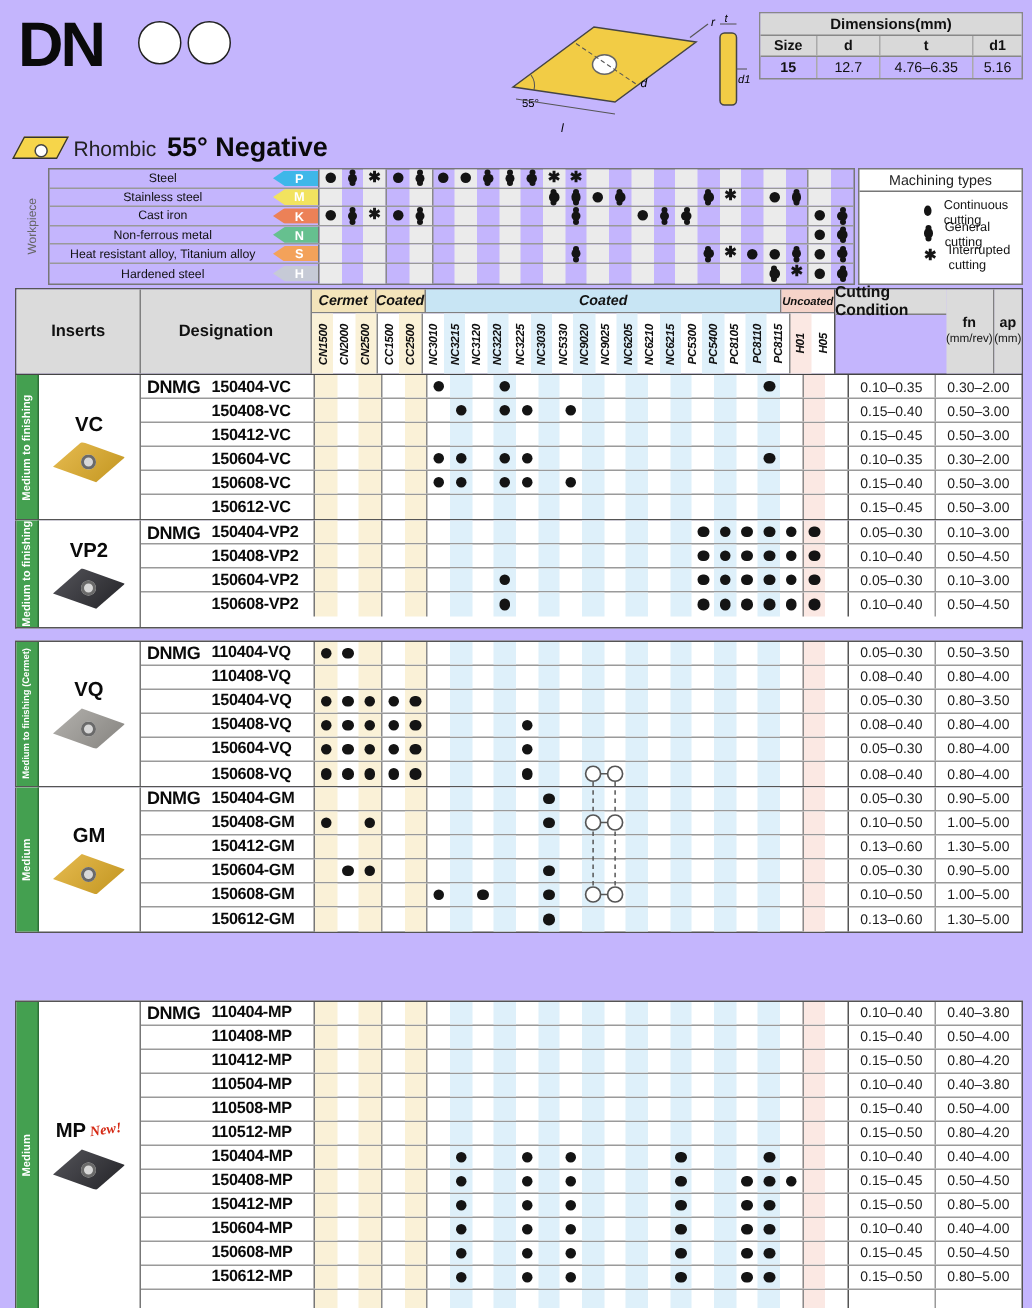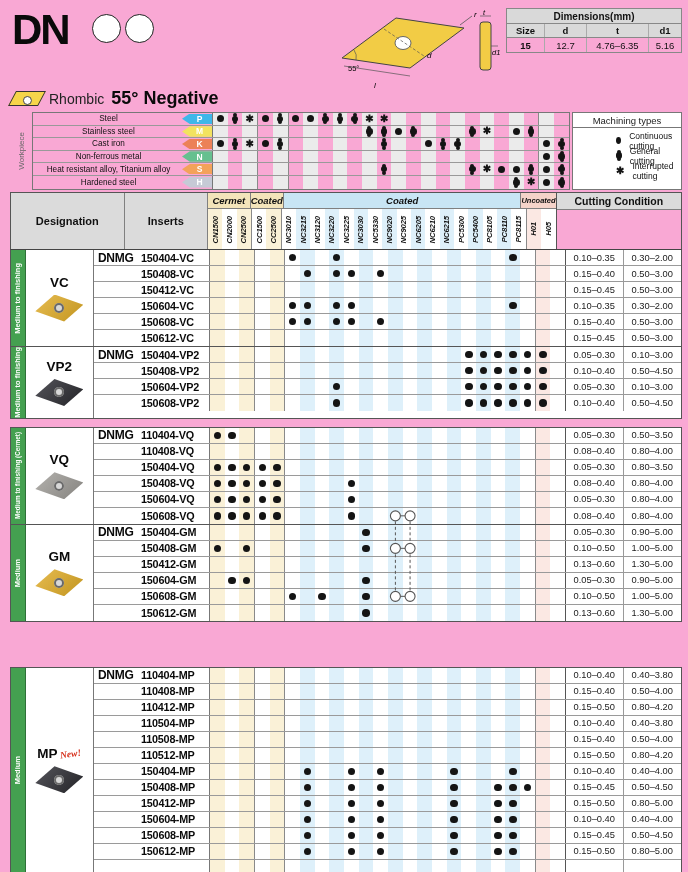--- a/index.html
+++ b/index.html
@@ -1,18 +1,18 @@
 <!DOCTYPE html>
 <html><head>
 <meta charset="utf-8">
 <style>
   * { box-sizing: border-box; margin: 0; padding: 0; }
   html,body { background:#fff; }
   body { font-family: "Liberation Sans", sans-serif; color:#111; }
-  #page { position:relative; width:688px; height:872px; background:#f9a8d4; overflow:hidden; padding:6px 6px 8px 10px; }
+  #page { position:relative; width:688px; height:872px; background:#c4b5fd; overflow:hidden; padding:6px 6px 8px 10px; }
 
   
   .top { position:relative; height:106px; }
   .dn-title { position:absolute; left:2px; top:0px; font-size:42px; font-weight:800; letter-spacing:-2px; color:#0a0a0a; }
   .dn-circles { position:absolute; left:82px; top:8px; display:flex; gap:4px; }
   .dn-circle { width:29px; height:29px; border:1.6px solid #222; border-radius:50%; background:#fff; }
   .subtitle { position:absolute; left:2px; top:82px; display:flex; align-items:center; gap:7px; }
   .rhombic-icon { width:30px; height:15px; background:#f6d54a; border:1.2px solid #333; transform:skewX(-28deg); position:relative; }
   .rhombic-icon::after { content:""; position:absolute; left:11px; top:4px; width:7px; height:7px; border-radius:50%; background:#fff; border:1px solid #444; transform:skewX(28deg); }
   .sub-shape { font-size:14px; color:#222; }
@@ -74,21 +74,21 @@
   .band-cream { background:#f3e4ba; }
   .band-blue { background:#c8e5f4; }
   .band-pink { background:#f5d3c9; }
   .band-uncoated { font-size:7.5px; }
   #grade-names { display:flex; height:41px; background:#fff; }
   .gname { flex:1; display:flex; align-items:center; justify-content:center; overflow:hidden; }
   .gname span { writing-mode:vertical-rl; transform:rotate(180deg); font-size:7.8px; font-weight:bold; letter-spacing:-0.2px; white-space:nowrap; }
   .tint-cream { background:#faf1d7; }
   .tint-blue { background:#def0fa; }
   .tint-pink { background:#fbe8e3; }
-  .hd-cc { width:127px; display:flex; flex-direction:column; border-right:none; }
+  .hd-cc { width:127px; display:flex; flex-direction:row; border-right:none; }
   .cc-top { height:17px; background:#dbdbdb; border-bottom:1px solid #808080; display:flex; align-items:center; justify-content:center; font-weight:bold; font-size:10.5px; }
   .cc-bottom { flex:1; display:flex; }
   .cc-cell { flex:1; background:#dbdbdb; display:flex; flex-direction:column; align-items:center; justify-content:center; line-height:1.15; }
   .cc-cell:first-child { border-right:1px solid #808080; }
   .cc-main { font-weight:bold; font-size:9.5px; }
   .cc-unit { font-size:7.8px; }
 
   
   .block { display:flex; width:672px; border:1.2px solid #555; border-top:none; background:#fff; }
   .block.gap-top { border-top:1.2px solid #555; }
@@ -478,22 +478,22 @@
           <div class="mt-item">
             <span class="sym sym-I">✱</span>
             <span>Interrupted cutting</span>
           </div>
         </div>
     </div>
   </div>
 
   <div class="main-table">
     <div class="mt-header">
+      <div class="hd-cell hd-inserts">Inserts</div>
       <div class="hd-cell hd-des">Designation</div>
-      <div class="hd-cell hd-inserts">Inserts</div>
       <div class="hd-grades">
         <div id="grade-bands">
             <div class="band band-cream" style="flex-grow: 3;">Cermet</div>
             <div class="band band-cream" style="flex-grow: 2;">Coated</div>
             <div class="band band-blue" style="flex-grow: 17;">Coated</div>
             <div class="band band-pink band-uncoated" style="flex-grow: 2;">Uncoated</div>
           </div>
         <div id="grade-names">
             <div class="gname tint-cream">
               <span>CN1500</span>
@@ -564,20 +564,30 @@
             <div class="gname tint-pink sep-l">
               <span>H01</span>
             </div>
             <div class="gname">
               <span>H05</span>
             </div>
           </div>
       </div>
       <div class="hd-cc">
         <div class="cc-top">Cutting Condition</div>
+        <div class="cc-bottom">
+          <div class="cc-cell">
+            <span class="cc-main">fn</span>
+            <span class="cc-unit">(mm/rev)</span>
+          </div>
+          <div class="cc-cell">
+            <span class="cc-main">ap</span>
+            <span class="cc-unit">(mm)</span>
+          </div>
+        </div>
       </div>
     </div>
     <div id="table-body">
         <div class="block" style="margin-top: 0px;">
           <div class="sidebar">
             <span>Medium to finishing</span>
           </div>
           <div class="inserts-cell">
             <div class="glabel-row">
               <span class="glabel">VC</span>

